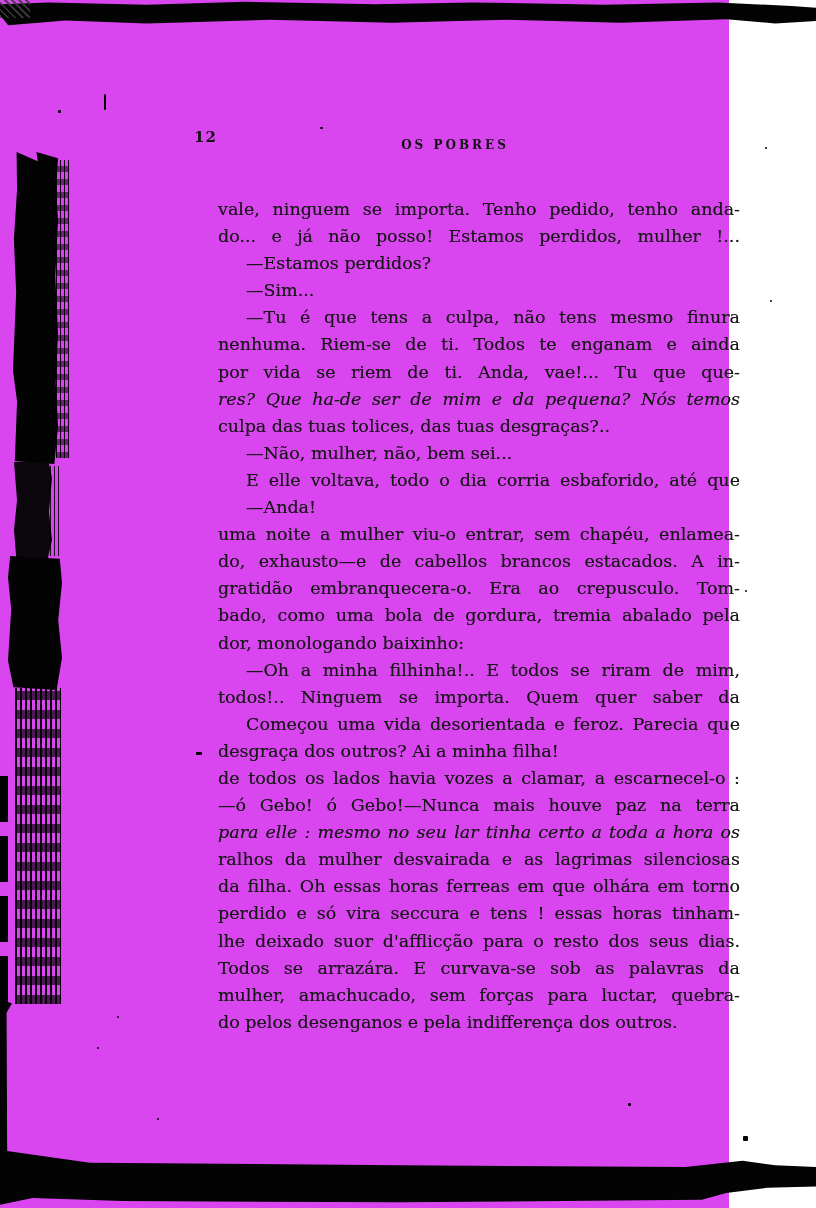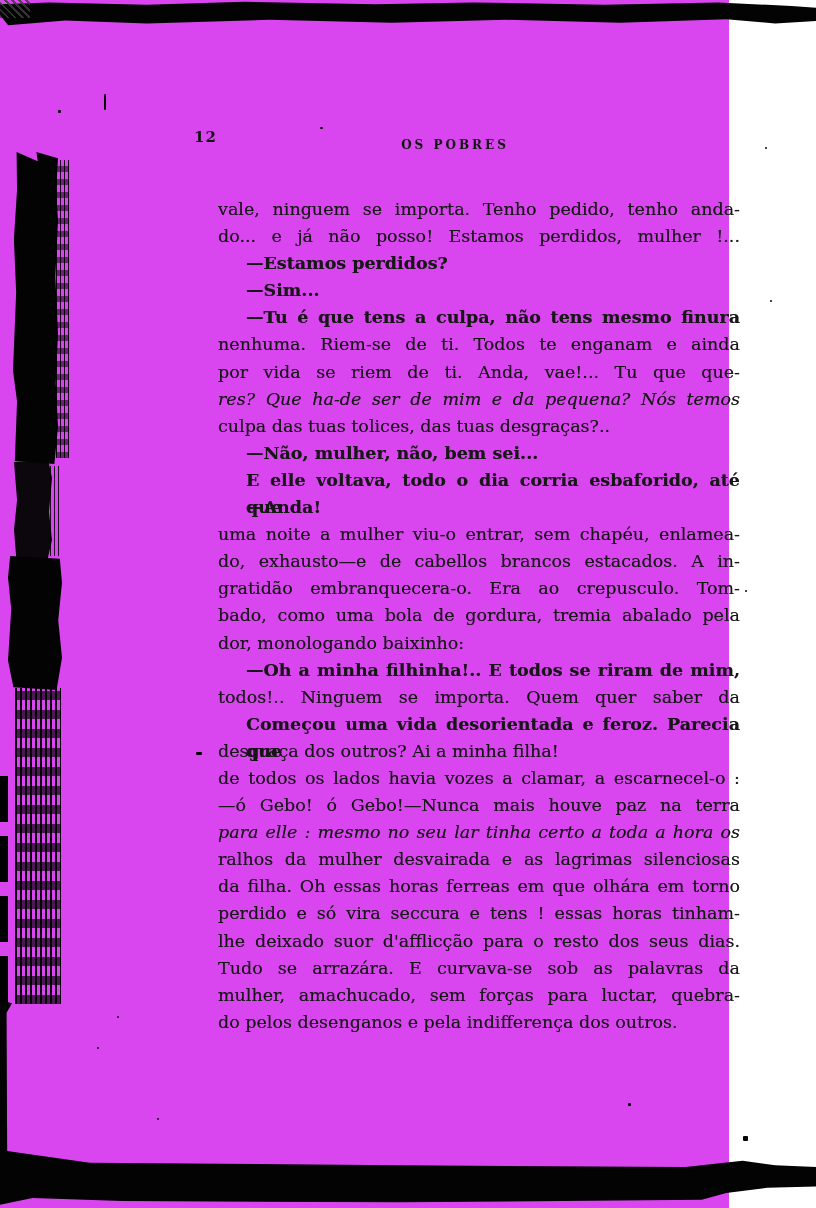--- a/index.html
+++ b/index.html
@@ -65,21 +65,21 @@
     font-size:12px;letter-spacing:3px;font-weight:bold;
   }
   .text-block{
     position:absolute;left:218px;top:184px;width:522px;
     color:#171717;font-size:17.5px;
     text-shadow:0 0 .4px rgba(20,20,20,.55);
     margin-top:12px;
   }
   .line{height:27.1px;line-height:27.1px;white-space:nowrap;text-align:left;}
   .line.just{white-space:normal;text-align:justify;text-align-last:justify;}
-  .line.ind{padding-left:28px;font-weight:bold;}
+  .line.ind{padding-left:28px;}
   .line.ital{font-style:italic;}
 </style>
 </head>
 <body>
 
 <div class="page">
 
   <div class="art top-band"></div>
   <div class="art top-line" style="background:none;"></div>
   <div class="art corner-speckle" style="background:repeating-linear-gradient(45deg,rgba(60,60,60,.85) 0 2px,rgba(0,0,0,0) 2px 5px);"></div>
@@ -133,18 +133,18 @@
       <div class="line just">todos!.. Ninguem se importa. Quem quer saber da</div>
       <div class="line just ind">Começou uma vida desorientada e feroz. Parecia que</div>
       <div class="line">desgraça dos outros? Ai a minha filha!</div>
       <div class="line just">de todos os lados havia vozes a clamar, a escarnecel-o :</div>
       <div class="line just">—ó Gebo! ó Gebo!—Nunca mais houve paz na terra</div>
       <div class="line just ital">para elle : mesmo no seu lar tinha certo a toda a hora os</div>
       <div class="line just">ralhos da mulher desvairada e as lagrimas silenciosas</div>
       <div class="line just">da filha. Oh essas horas ferreas em que olhára em torno</div>
       <div class="line just">perdido e só vira seccura e tens ! essas horas tinham-</div>
       <div class="line just">lhe deixado suor d'afflicção para o resto dos seus dias.</div>
-      <div class="line just">Tudo se arrazára. E curvava-se sob as palavras da</div>
+      <div class="line just">Todos se arrazára. E curvava-se sob as palavras da</div>
       <div class="line just">mulher, amachucado, sem forças para luctar, quebra-</div>
       <div class="line">do pelos desenganos e pela indifferença dos outros.</div>
     </div>
 
 </div>
 
 </body></html>

